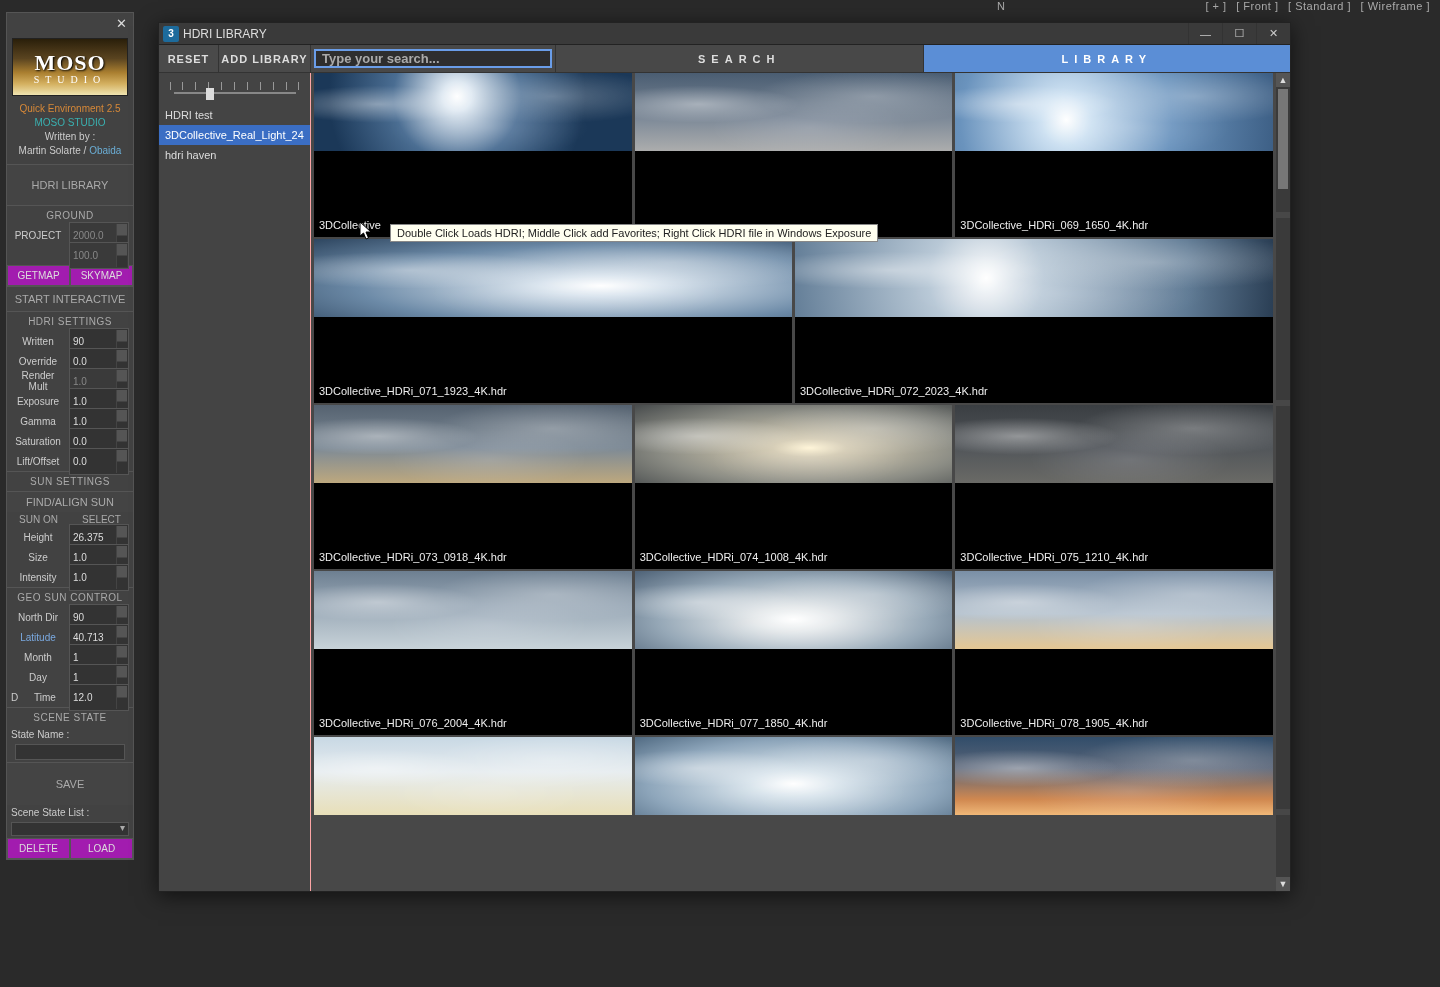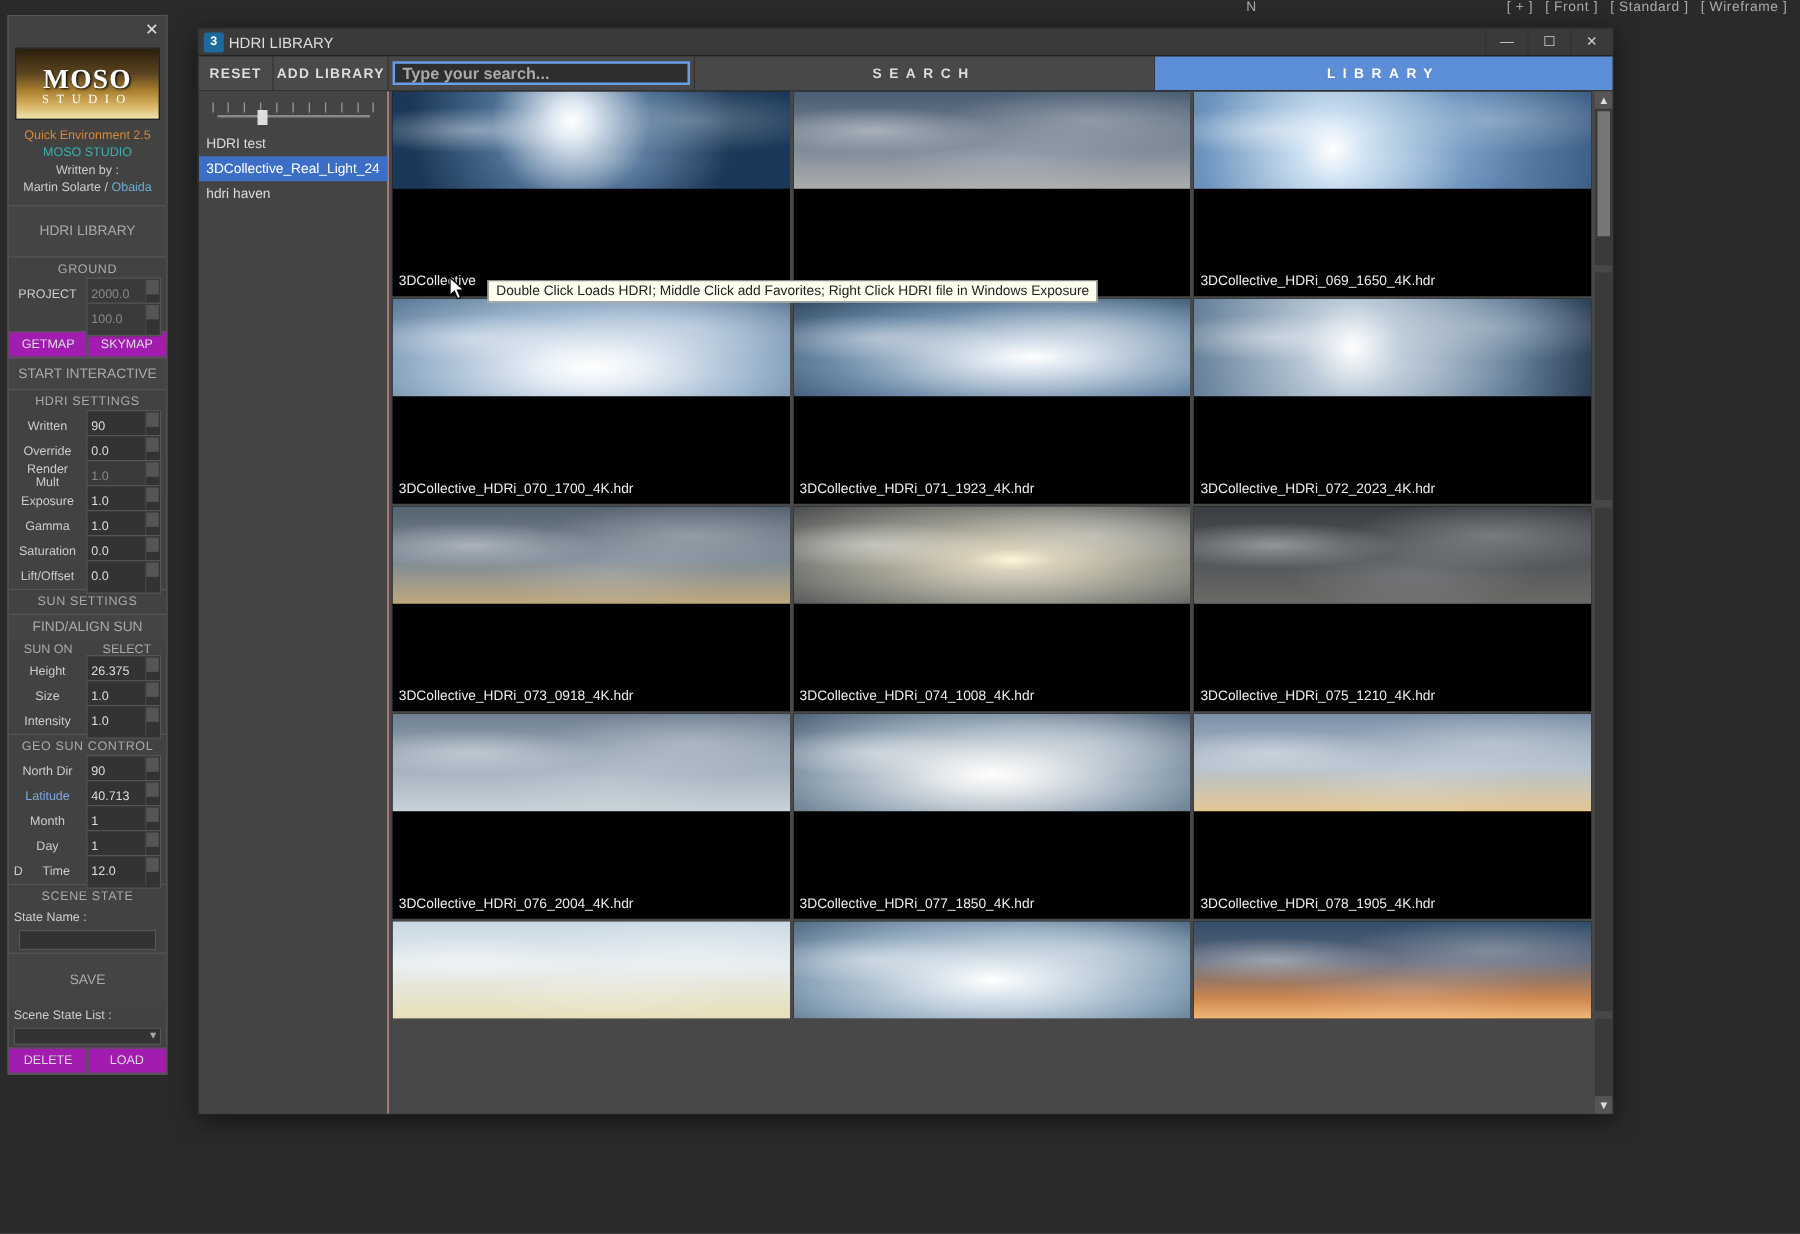--- a/index.html
+++ b/index.html
@@ -321,26 +321,20 @@
               </div>
               <div class="cell">
                 <div class="sky sky-c">
                   <div class="cloud-over"></div>
                 </div>
                 <div class="cell-label">3DCollective_HDRi_069_1650_4K.hdr</div>
               </div>
             </div>
             <div class="grid-row">
               <div class="cell">
-                <div class="sky sky-d">
-                  <div class="cloud-over"></div>
-                </div>
-                <div class="cell-label">3DCollective_HDRi_070_1700_4K.hdr</div>
-              </div>
-              <div class="cell">
                 <div class="sky sky-e">
                   <div class="cloud-over"></div>
                 </div>
                 <div class="cell-label">3DCollective_HDRi_071_1923_4K.hdr</div>
               </div>
               <div class="cell">
                 <div class="sky sky-f">
                   <div class="cloud-over"></div>
                 </div>
                 <div class="cell-label">3DCollective_HDRi_072_2023_4K.hdr</div>

